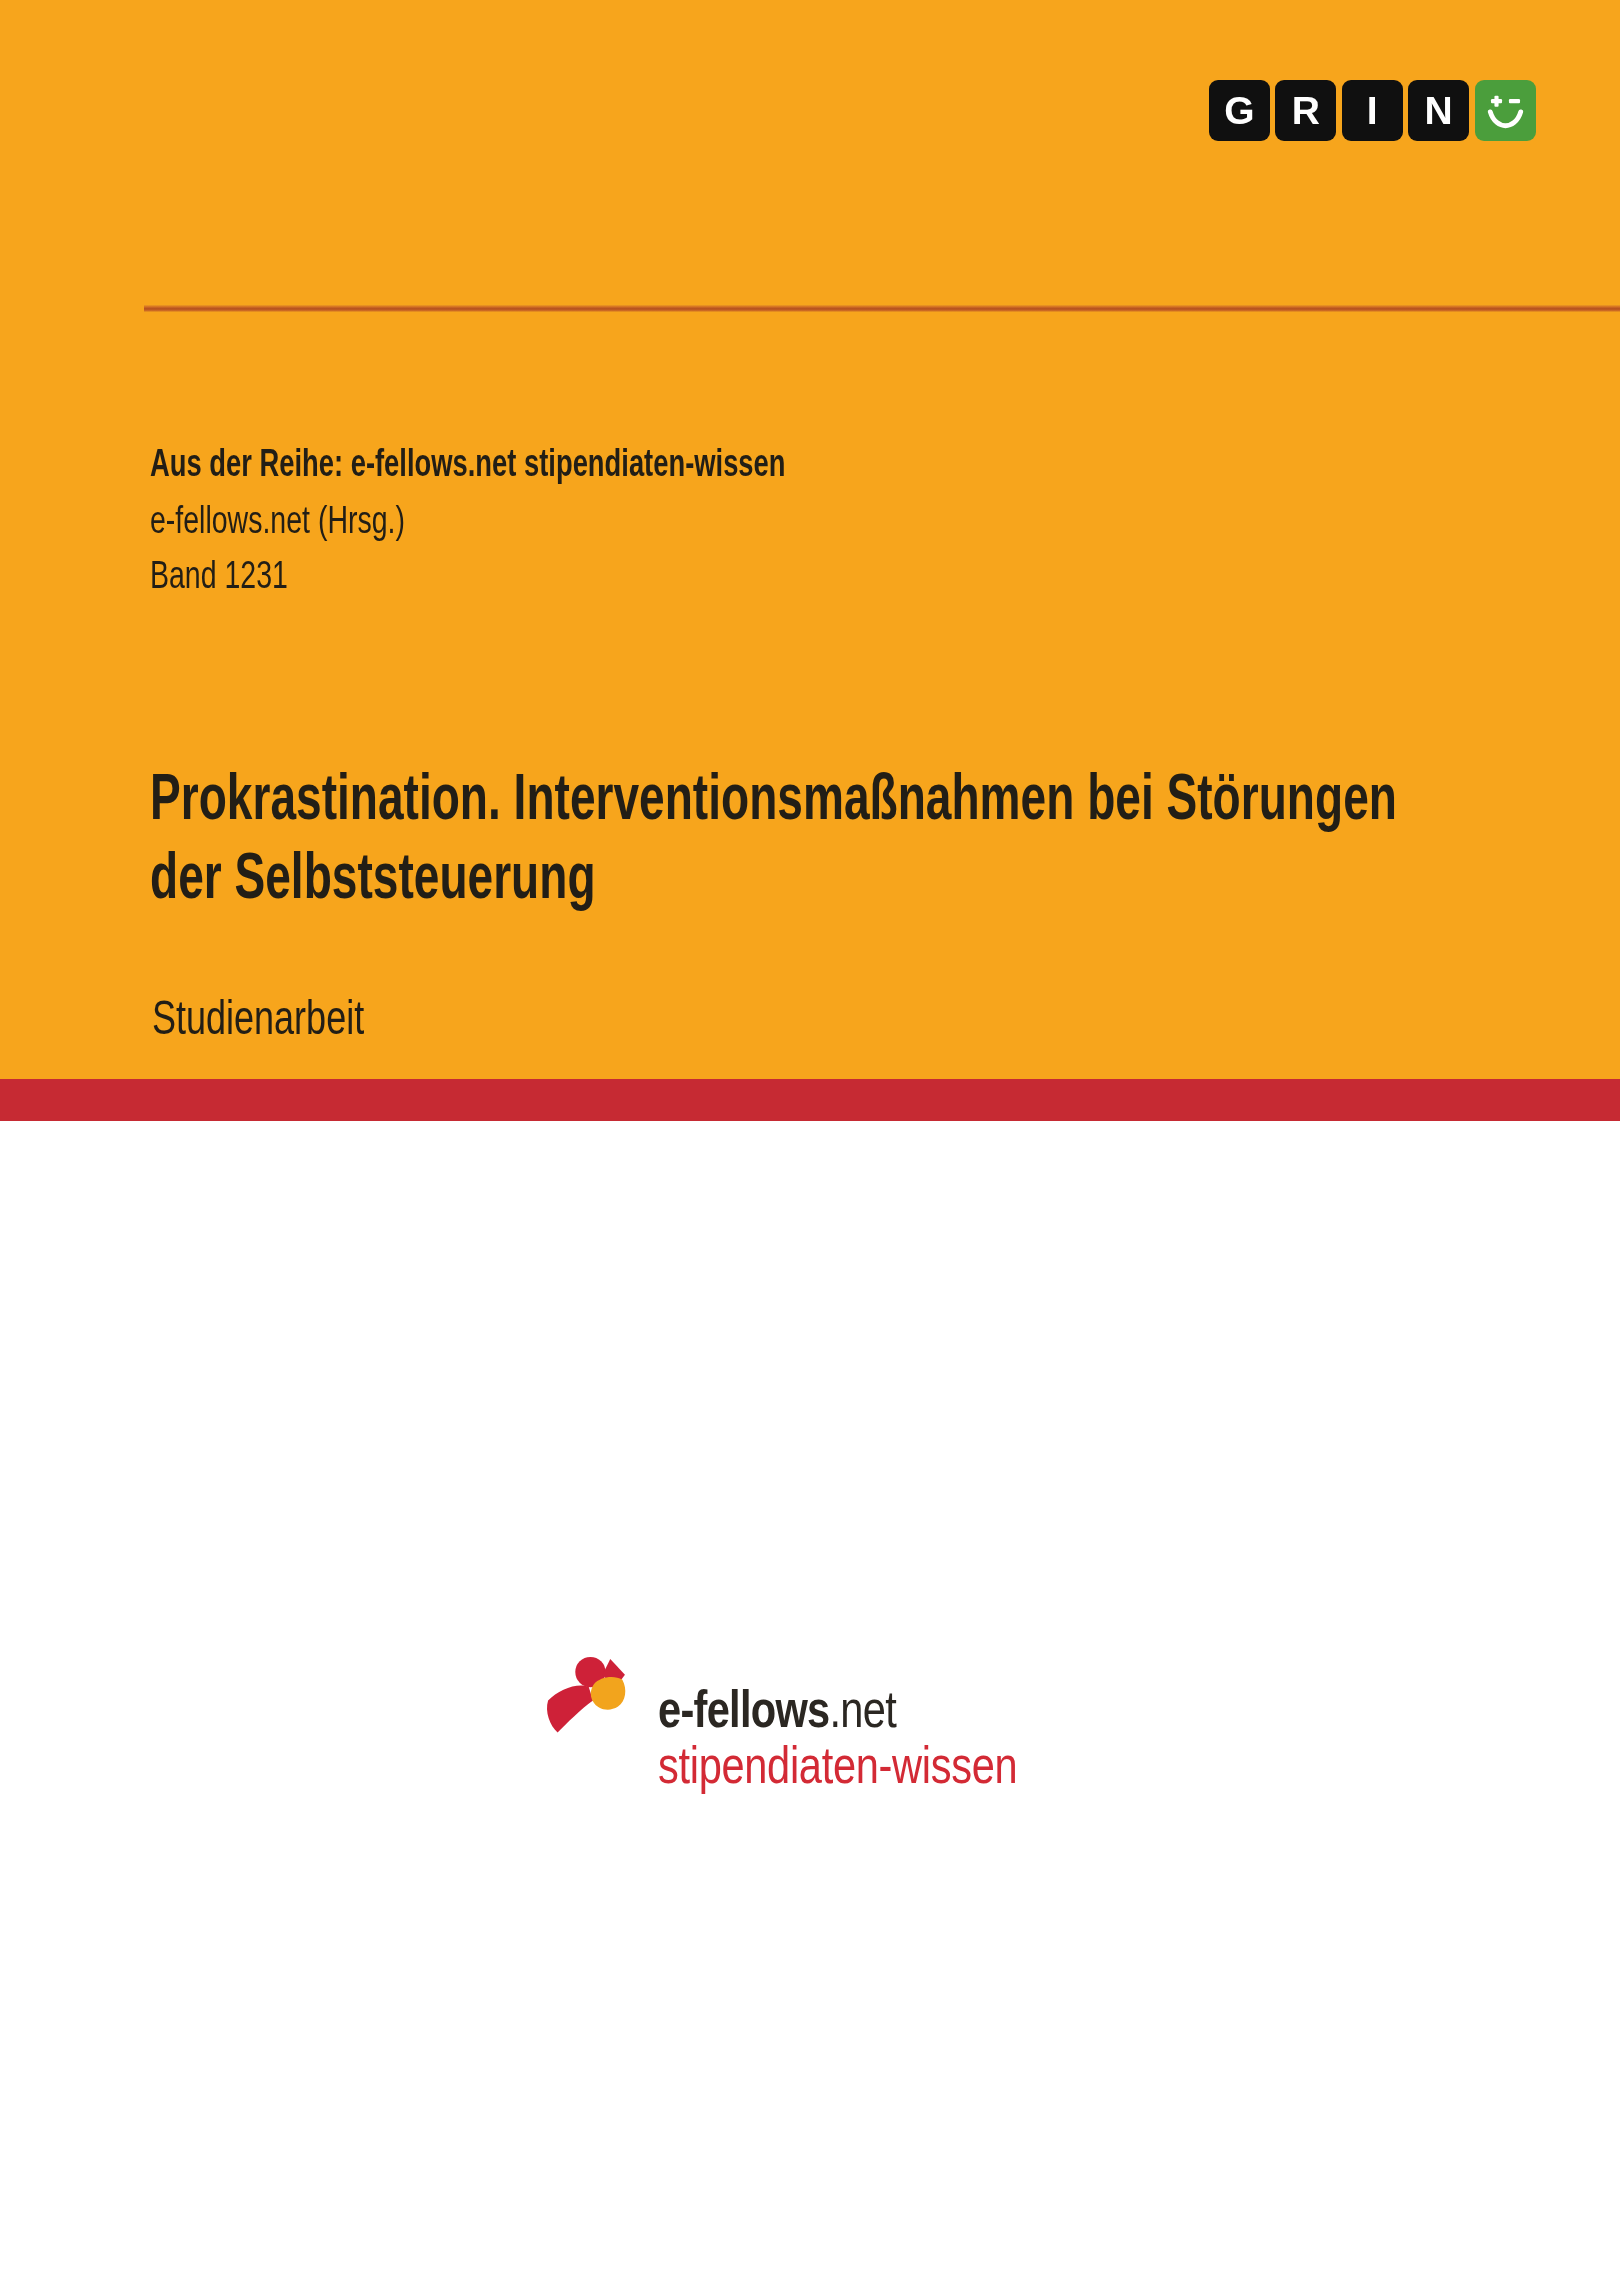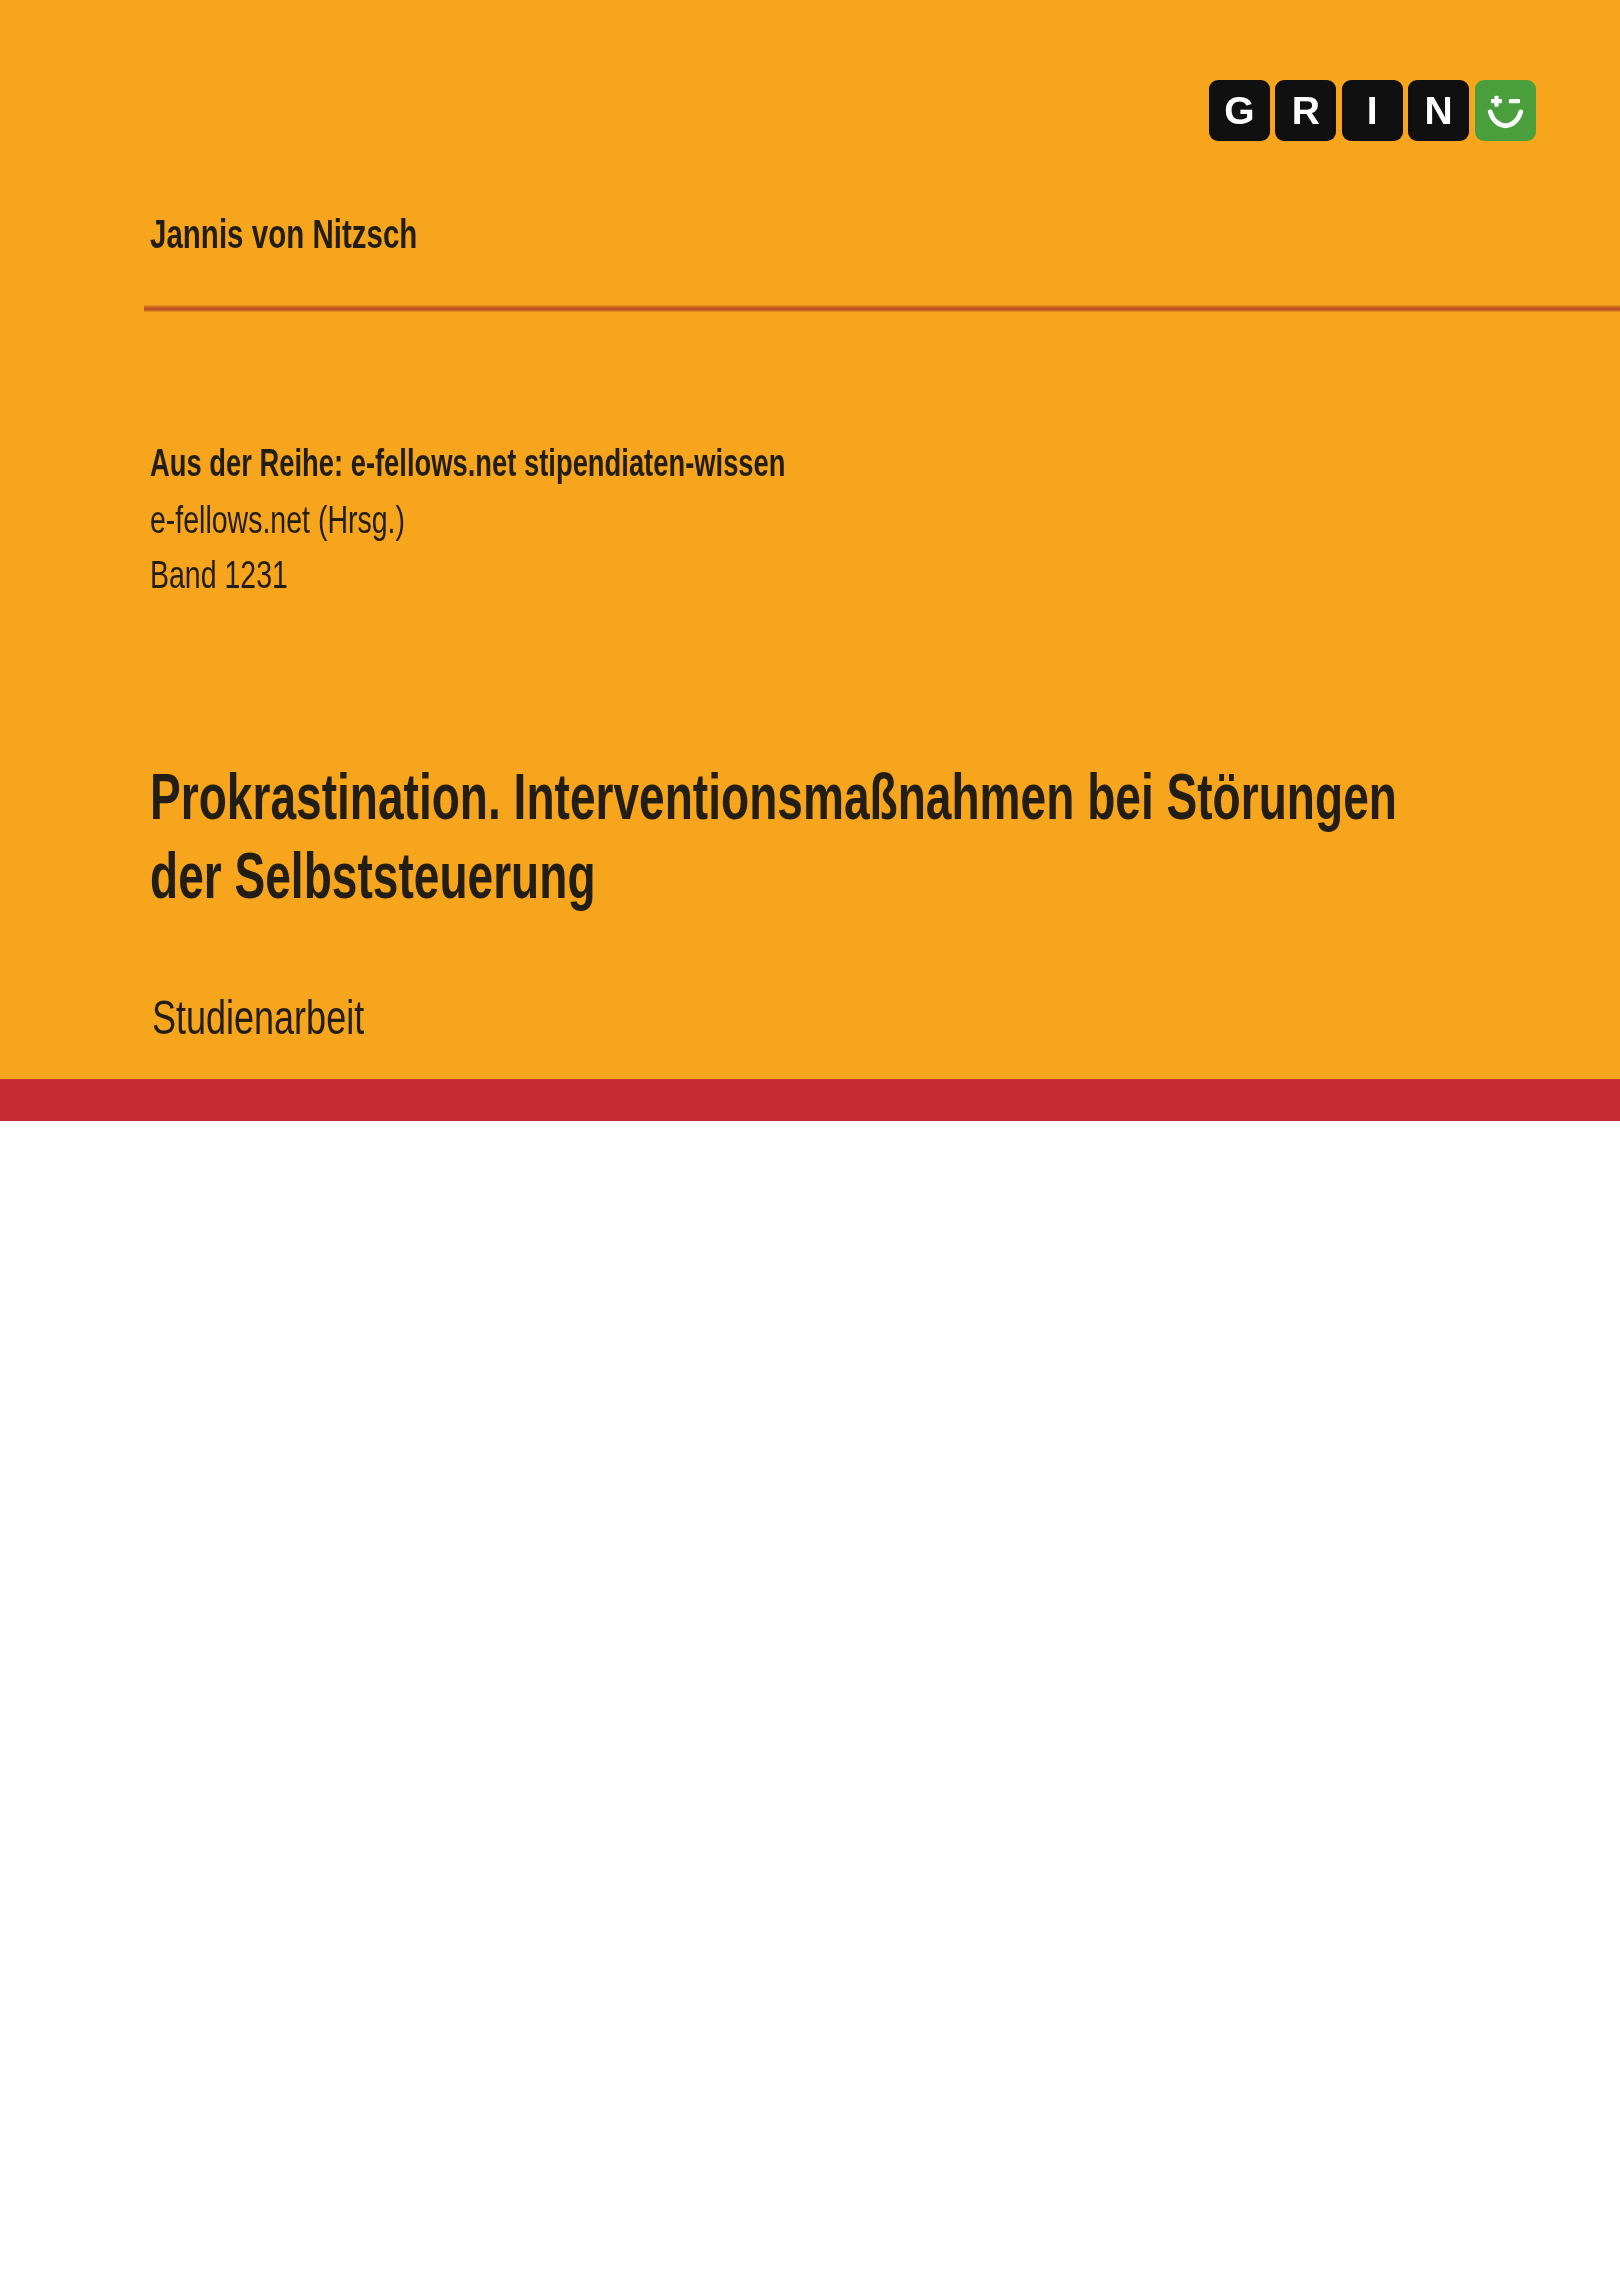--- a/index.html
+++ b/index.html
@@ -156,23 +156,20 @@
           <rect x="13" y="17.5" width="16" height="6" rx="1.5" fill="#ffffff"></rect>
           <rect x="18" y="12.5" width="6" height="16" rx="1.5" fill="#ffffff"></rect>
 
           <rect x="39" y="17.5" width="16" height="6" rx="1.5" fill="#ffffff"></rect>
 
           <path d="M12 36 C 16 50, 26 56, 34 56 C 42 56, 52 50, 56 36" fill="none" stroke="#ffffff" stroke-width="7" stroke-linecap="round"></path>
         </svg>
       </div>
     </div>
 
-    <div class="author">
-      <span class="cond">Jannis von Nitzsch</span>
-    </div>
 
     <div class="divider"></div>
 
     <div class="series-line series-1">
       <span class="cond">Aus der Reihe: e-fellows.net stipendiaten-wissen</span>
     </div>
     <div class="series-line series-2">
       <span class="cond">e-fellows.net (Hrsg.)</span>
     </div>
     <div class="series-line series-3">
@@ -191,15 +188,37 @@
     <div class="doc-type">
       <span class="cond">Studienarbeit</span>
     </div>
 
   </div>
 
   <div class="red-bar"></div>
 
   <div class="white-area"></div>
 
+  <div class="ef-logo">
+    <svg class="ef-icon" viewBox="0 0 110 100" aria-hidden="true">
+
+      <path d="M14 57 C 26 44, 48 36, 61 41 L 66 57 C 53 66, 35 84, 25 94 C 16 86, 10 70, 14 57 Z" fill="#CE2138"></path>
+
+      <circle cx="63" cy="24" r="17.5" fill="#CE2138"></circle>
+
+      <path d="M86 9 L 103 27 L 91 43 L 77 27 Z" fill="#CE2138"></path>
+
+      <path d="M67 38 C 74 30, 90 27, 100 33 C 106 44, 104 58, 95 64 C 84 71, 71 67, 66 58 C 62 51, 63 44, 67 38 Z" fill="#F2A41D"></path>
+    </svg>
+    <div class="ef-text">
+      <div class="ef-line1">
+        <span class="cond">
+          <span class="ef-bold">e-fellows</span><span class="ef-reg">.net</span>
+        </span>
+      </div>
+      <div class="ef-line2">
+        <span class="cond">stipendiaten-wissen</span>
+      </div>
+    </div>
+  </div>
 
 </div>
 
 
 </body></html>

